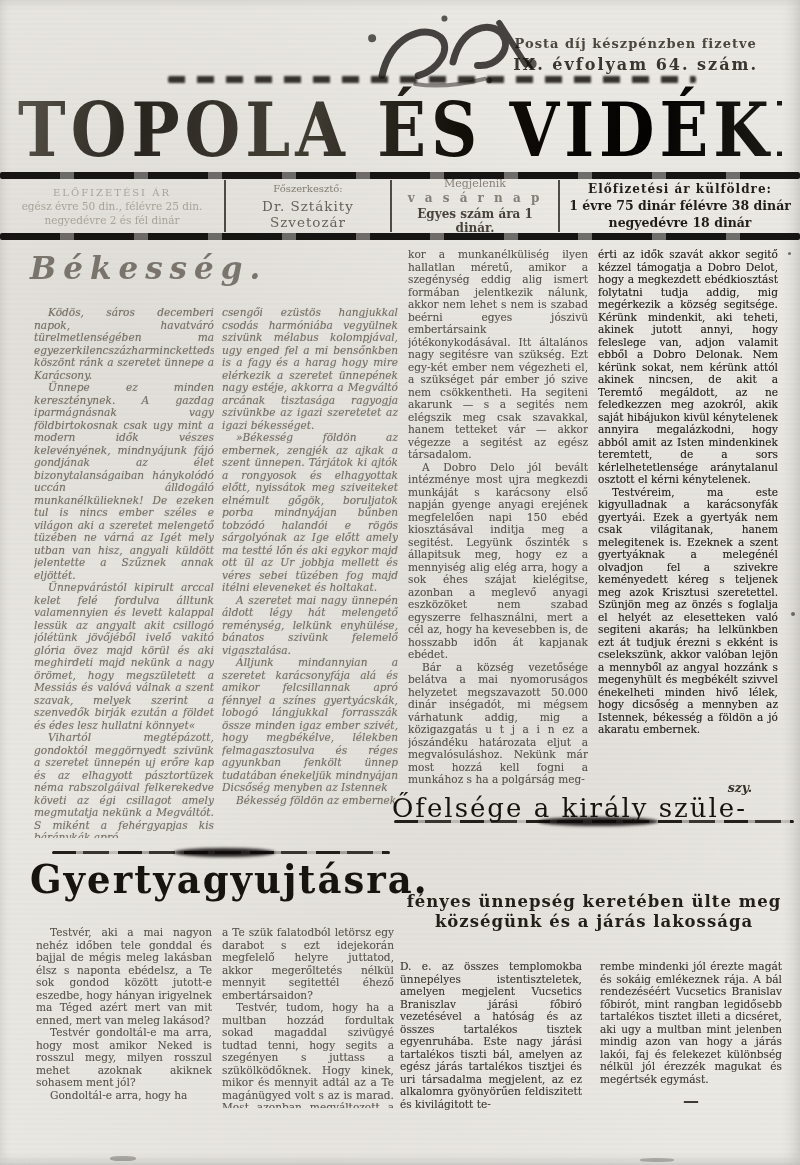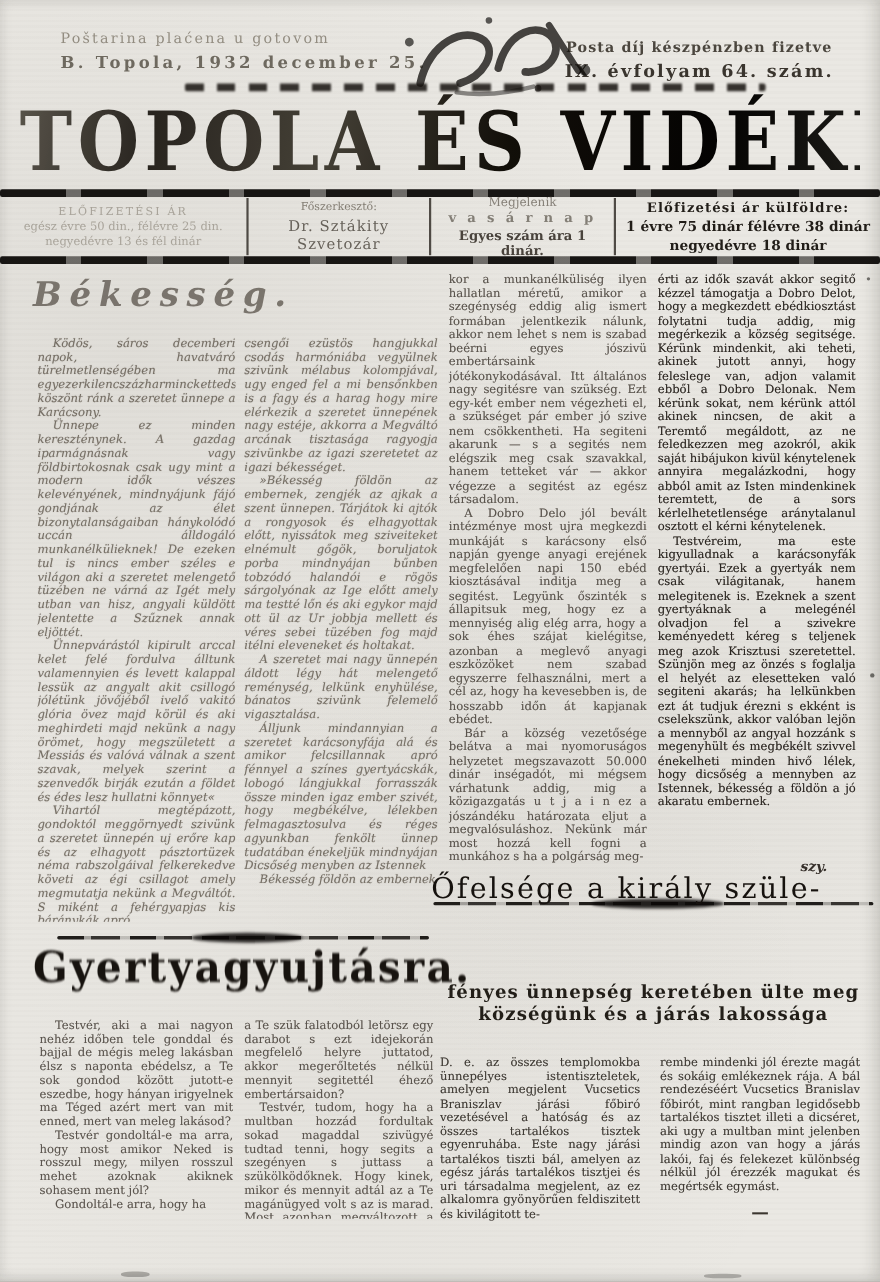--- a/index.html
+++ b/index.html
@@ -104,24 +104,20 @@
     font-size:16.5px;line-height:20px;letter-spacing:1px;color:#221e18;filter:blur(.45px);}
   .endmark{display:block;text-align:center;text-indent:0 !important;font-weight:bold;}
 
   .speck{position:absolute;background:rgba(15,12,9,.55);border-radius:50%;filter:blur(.4px);}
 </style>
 </head>
 <body>
 
 <div id="page">
 
-  <div class="abs post-left">
-    <div class="l1">Poštarina plaćena u gotovom</div>
-    <div class="l2">B. Topola, 1932 december 25.</div>
-  </div>
   <div class="abs post-right">
     <div class="l1">Posta díj készpénzben fizetve</div>
     <div class="l2">IX. évfolyam 64. szám.</div>
   </div>
 
   <svg class="abs stamp" viewBox="0 0 200 84" xmlns="http://www.w3.org/2000/svg">
     <g fill="none" stroke="#0d0b09" stroke-linecap="round" opacity="0.85" filter="none">
       <path d="M28 58 C 40 22, 74 10, 90 26 C 100 38, 86 58, 64 62" stroke-width="7"></path>
       <path d="M100 52 C 112 18, 142 14, 152 30 C 160 44, 144 62, 124 58" stroke-width="7"></path>
       <path d="M150 18 l 22 44" stroke-width="6"></path>
@@ -138,21 +134,21 @@
   <div class="rule dashes" style="left:168px;top:76px;width:528px;"></div>
 
   <div class="abs masthead">TOPOLA ÉS VIDÉKE</div>
 
   <div class="rule heavy" style="left:0;top:172px;width:800px;"></div>
 
   <div class="abs infobar">
     <div class="cell sub">
       <div class="t">ELŐFIZETÉSI ÁR</div>
       <div class="a">egész évre 50 din., félévre 25 din.</div>
-      <div class="b">negyedévre 13 és fél dinár</div>
+      <div class="b">negyedévre 2 és fél dinár</div>
     </div>
     <div class="cell ed">
       <div class="t">Főszerkesztő:</div>
       <div class="n">Dr. Sztákity Szvetozár</div>
     </div>
     <div class="cell ap">
       <div class="t">Megjelenik</div>
       <div class="v">v a s á r n a p</div>
       <div class="p">Egyes szám ára 1 dinár.</div>
     </div>

